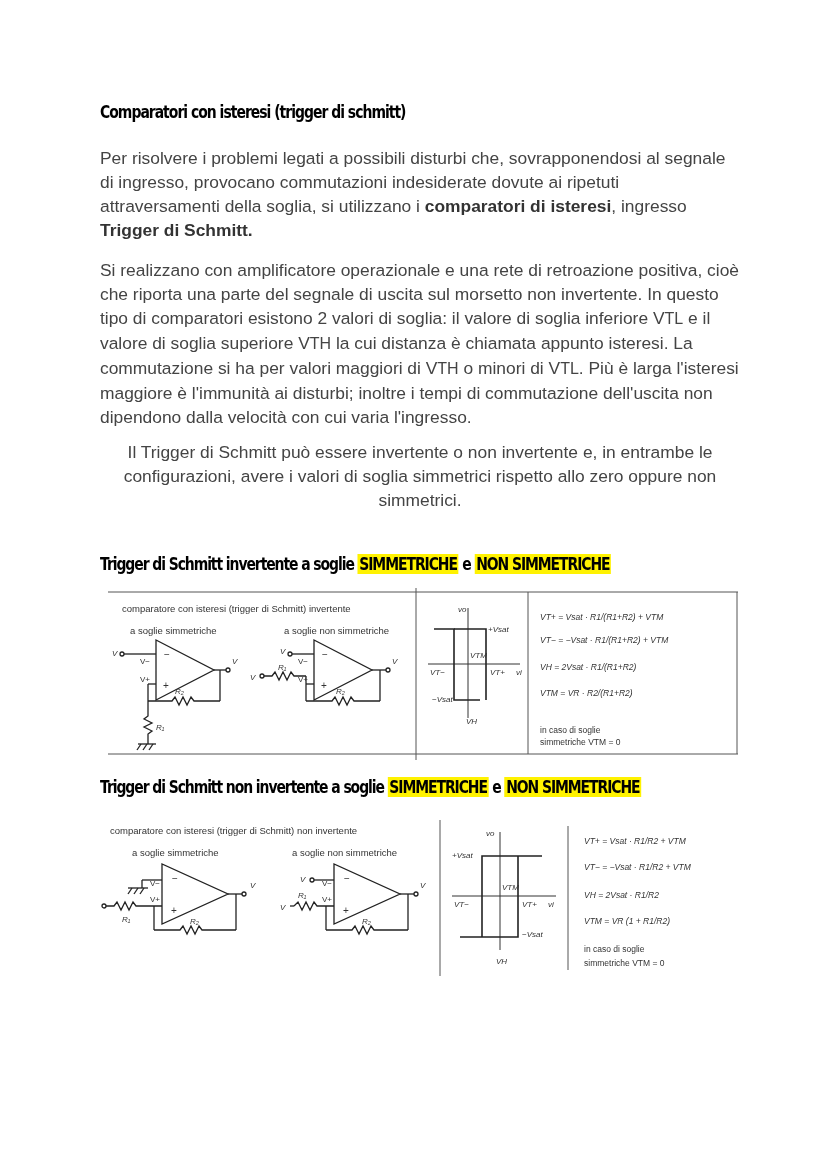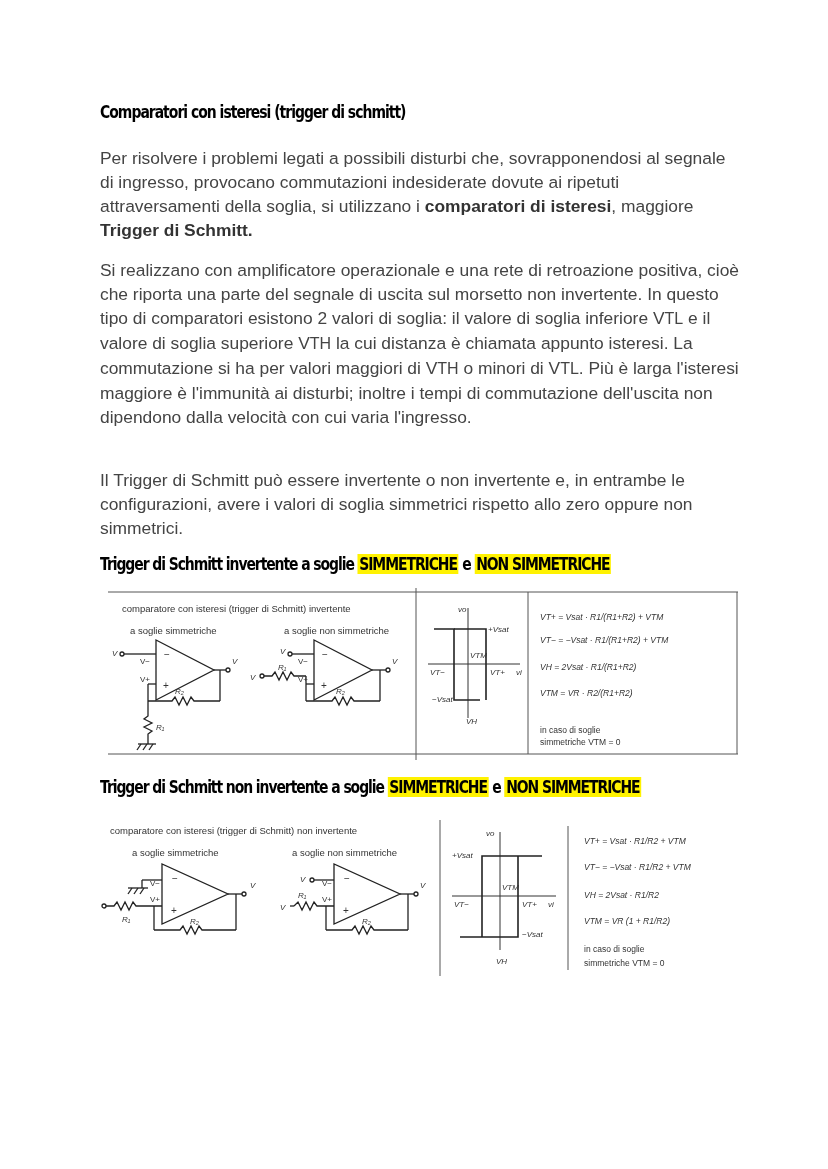--- a/index.html
+++ b/index.html
@@ -11,25 +11,25 @@
   .h2 { position: absolute; left: 100px; font-family: "DejaVu Sans", sans-serif; font-weight: bold; font-size: 17px; letter-spacing: -1.3px; color: #000; transform: scaleX(0.82); transform-origin: left top; white-space: nowrap; }
   .hl { background: #fff200; padding: 0 2px; }
   .fig { position: absolute; background: #fff; }
   svg text { font-family: "Liberation Sans", sans-serif; fill: #333; }
 </style>
 </head>
 <body>
 
 <div class="h1" style="top:102px;">Comparatori con isteresi (trigger di schmitt)</div>
 
-<p class="para" style="top:146px;"><span>Per risolvere i problemi legati a possibili disturbi che, sovrapponendosi al segnale di ingresso, provocano commutazioni indesiderate dovute ai ripetuti attraversamenti della soglia, si utilizzano i </span><b>comparatori di isteresi</b><span>, maggiore </span><br><b>Trigger di Schmitt.</b></p>
+<p class="para" style="top:146px;"><span>Per risolvere i problemi legati a possibili disturbi che, sovrapponendosi al segnale di ingresso, provocano commutazioni indesiderate dovute ai ripetuti attraversamenti della soglia, si utilizzano i </span><b>comparatori di isteresi</b><span>, ingresso </span><br><b>Trigger di Schmitt.</b></p>
 
 <p class="para" style="top:258px;"><span>Si realizzano con amplificatore operazionale e una rete di retroazione positiva, cioè che riporta una parte del segnale di uscita sul morsetto non invertente. In questo tipo di comparatori esistono 2 valori di soglia: il valore di soglia inferiore  V</span><span class="sub">TL</span><span> e il valore di soglia superiore V</span><span class="sub">TH</span><span> la cui distanza è chiamata appunto isteresi. La commutazione si ha per valori maggiori di V</span><span class="sub">TH</span><span> o minori di V</span><span class="sub">TL</span><span>. Più è larga l'isteresi maggiore è l'immunità ai disturbi; inoltre i tempi di commutazione dell'uscita non dipendono dalla velocità con cui varia l'ingresso.</span></p>
 
-<p class="para" style="top:468px;">Il Trigger di Schmitt può essere invertente o non invertente e, in entrambe le configurazioni, avere i valori di soglia simmetrici rispetto allo zero oppure non simmetrici.</p>
+<p class="para" style="top:440px;text-align:center;">Il Trigger di Schmitt può essere invertente o non invertente e, in entrambe le configurazioni, avere i valori di soglia simmetrici rispetto allo zero oppure non simmetrici.</p>
 
 <div class="h2" style="top:554px;"><span>Trigger di Schmitt invertente a soglie </span><span class="hl">SIMMETRICHE</span><span> e </span><span class="hl">NON SIMMETRICHE</span></div>
 
 <svg class="fig" style="left:108px; top:588px;" width="630" height="172" viewBox="0 0 630 172">
   <g stroke="#555" stroke-width="1" fill="none">
     <line x1="0" y1="4" x2="630" y2="4"></line>
     <line x1="0" y1="166" x2="630" y2="166"></line>
     <line x1="308" y1="0" x2="308" y2="172"></line>
     <line x1="420" y1="4" x2="420" y2="166"></line>
     <line x1="629" y1="4" x2="629" y2="166"></line>

